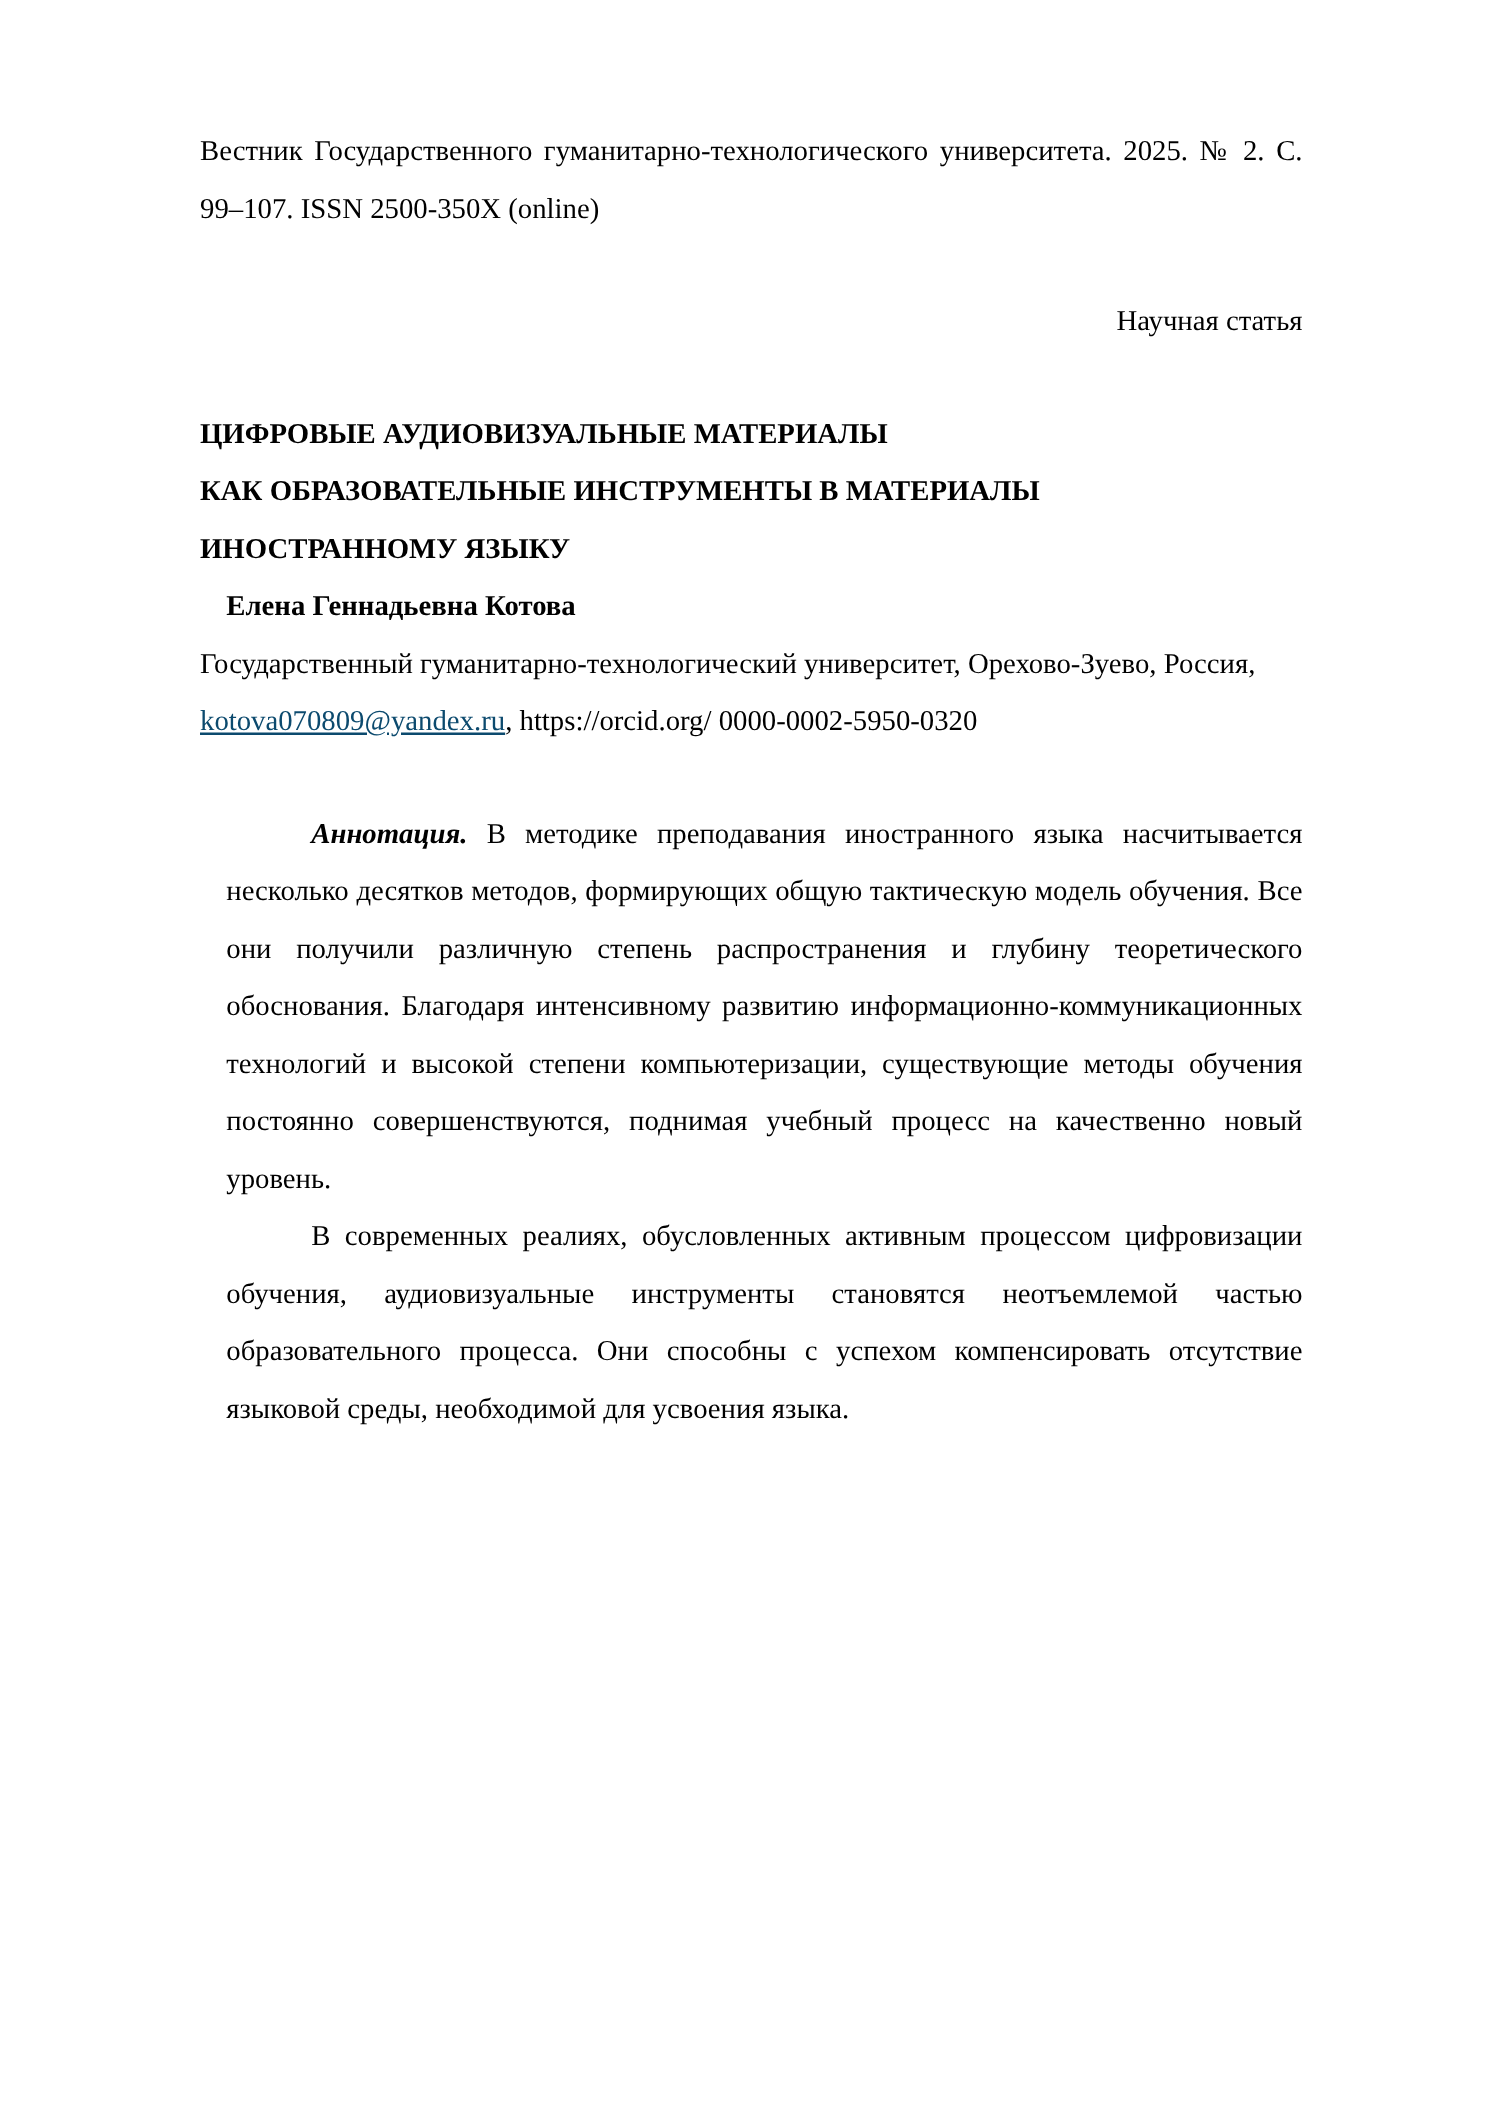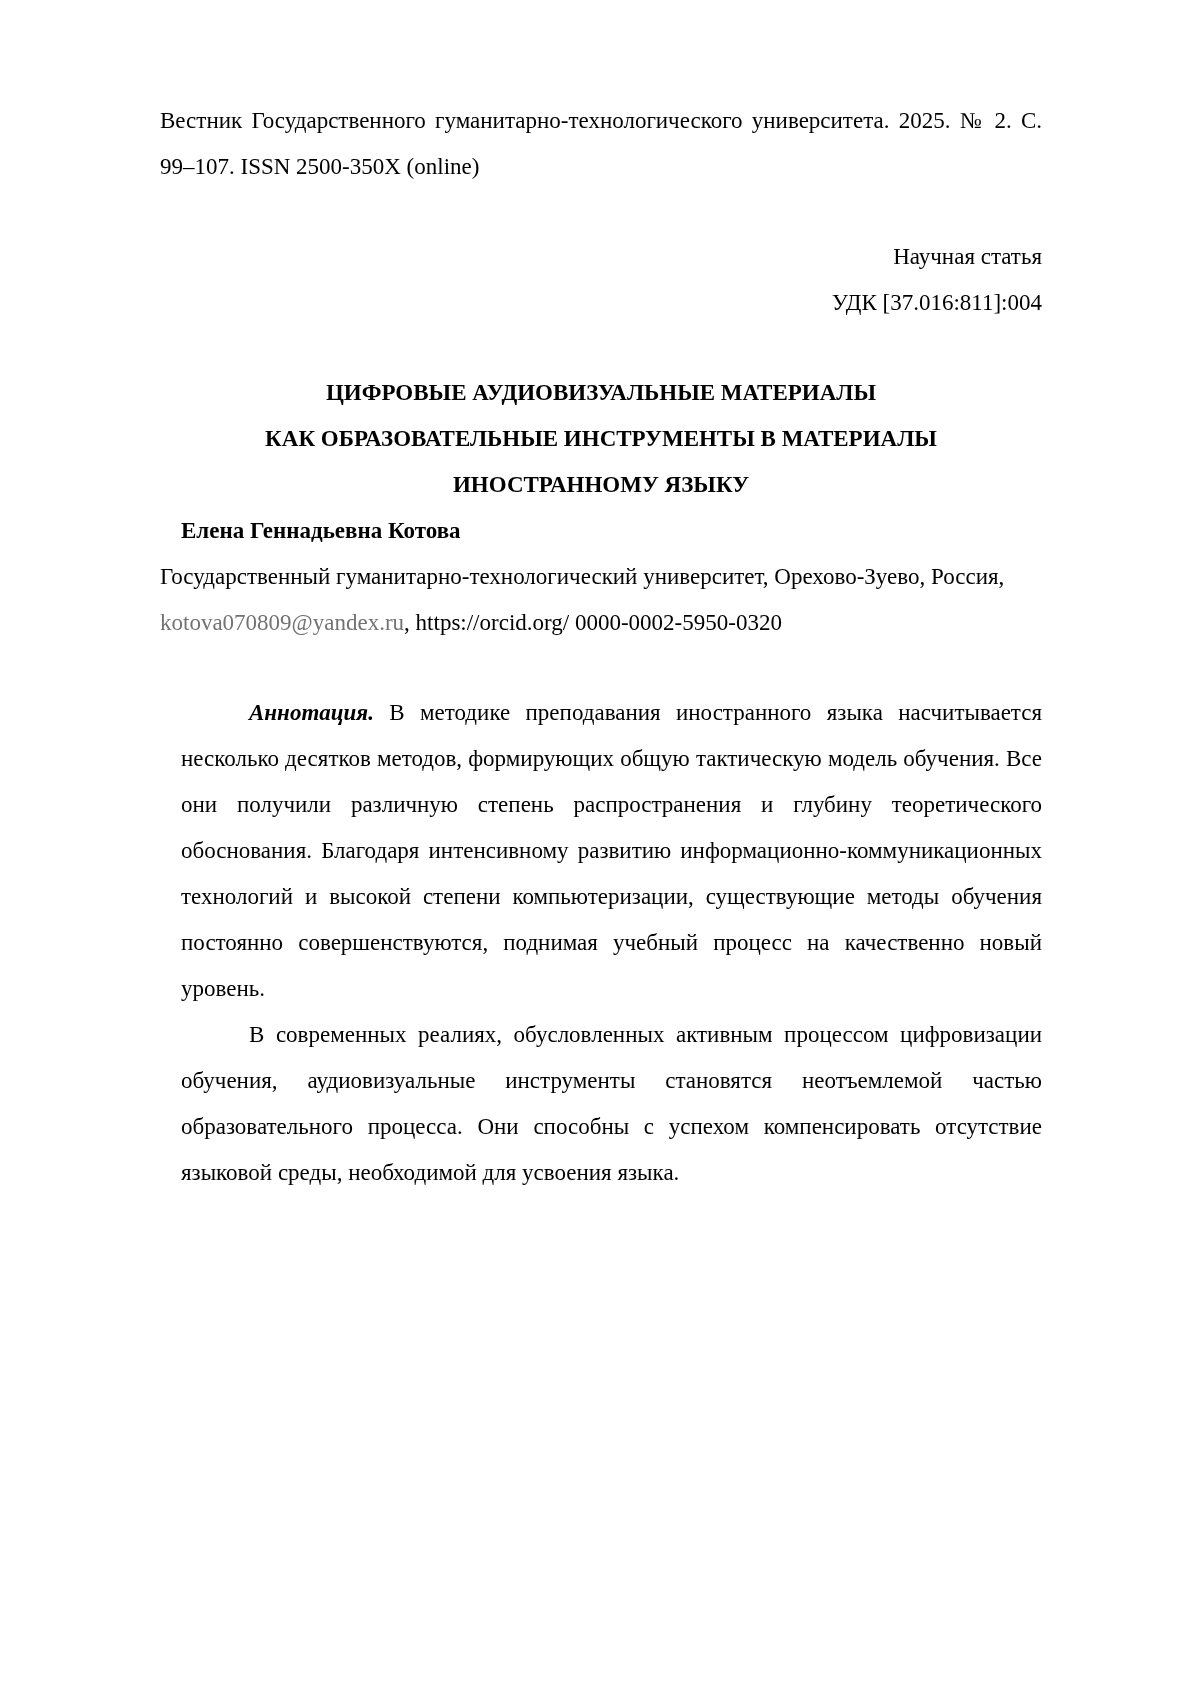--- a/index.html
+++ b/index.html
@@ -24,35 +24,36 @@
   }
   .header-block p {
     text-align: justify;
   }
   .meta-block {
     margin-top: 44px;
     text-align: right;
   }
   .title-block {
     margin-top: 44px;
-    text-align: center;
+    text-align: left;
     font-weight: bold;
   }
   .title-block div {
     line-height: 46px;
   }
   .author-line {
     font-weight: bold;
     margin-left: 21px;
   }
   .affiliation {
     text-align: left;
   }
   .email-link {
-    color: #737373;
+    color: #0c4a6e;
+    text-decoration: underline;
     cursor: pointer;
   }
   .body-section {
     margin-top: 44px;
   }
   .body-par {
     text-align: justify;
     text-indent: 68px;
     margin-left: 21px;
   }
@@ -65,21 +66,20 @@
 <body>
 
 <div class="page">
 
   <div class="header-block">
     <p>Вестник Государственного гуманитарно-технологического университета. 2025. № 2. С. 99–107. ISSN 2500-350X (online)</p>
   </div>
 
   <div class="meta-block">
     <p>Научная статья</p>
-    <p>УДК [37.016:811]:004</p>
   </div>
 
   <div class="title-block">
     <div>ЦИФРОВЫЕ АУДИОВИЗУАЛЬНЫЕ МАТЕРИАЛЫ</div>
     <div>КАК ОБРАЗОВАТЕЛЬНЫЕ ИНСТРУМЕНТЫ В МАТЕРИАЛЫ</div>
     <div>ИНОСТРАННОМУ ЯЗЫКУ</div>
   </div>
 
   <p class="author-line">Елена Геннадьевна Котова</p>
 

